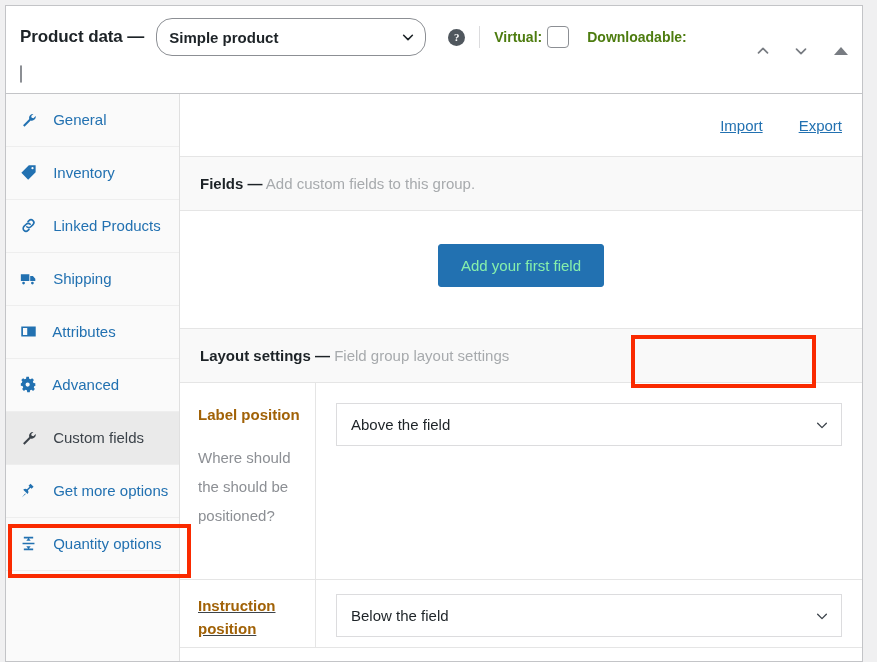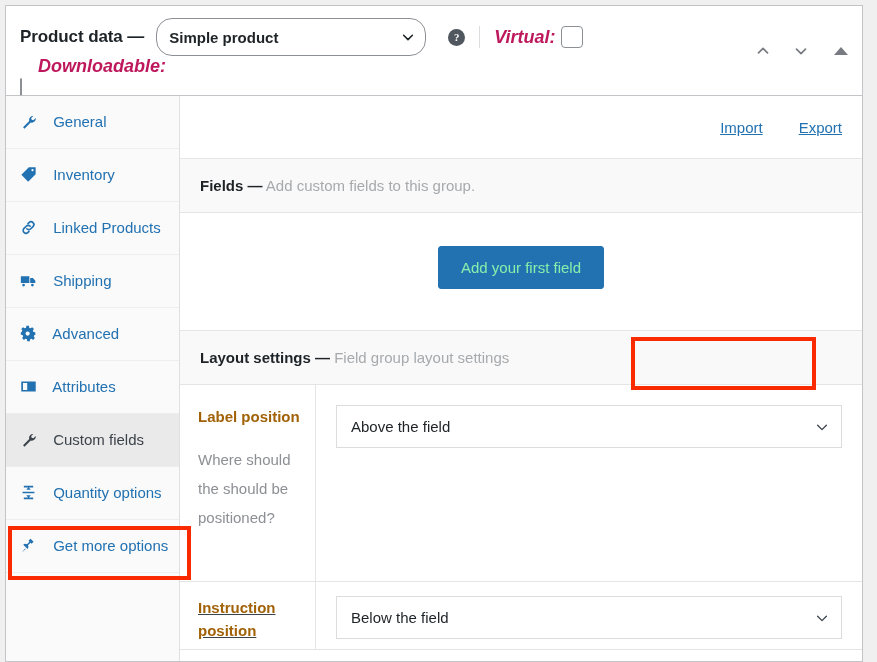--- a/index.html
+++ b/index.html
@@ -34,21 +34,21 @@
     position: relative;
     min-height: 88px;
     border-bottom: 1px solid #c3c4c7;
     box-sizing: border-box;
     padding: 12px 14px 0 14px;
   }
   .header-row {
     display: flex;
     align-items: center;
     flex-wrap: wrap;
-    row-gap: 0;
+    row-gap: 8px;
     padding-right: 130px;
   }
   .panel-title {
     font-size: 17px;
     font-weight: bold;
     color: #1d2327;
     letter-spacing: -0.1px;
     white-space: nowrap;
     margin-right: 12px;
     line-height: 24px;
@@ -94,26 +94,25 @@
     flex: 0 0 auto;
   }
   .vsep {
     width: 1px;
     height: 22px;
     background: #dcdcde;
     margin: 0 14px;
     flex: 0 0 auto;
   }
   .cb-label {
-    font-size: 18px;
+    font-size: 14px;
     font-weight: bold;
-    color: #be185d;
+    color: #4d7c0f;
     white-space: nowrap;
     margin-right: 5px;
-    font-style: italic;
   }
   .cb-box {
     width: 22px;
     height: 22px;
     border: 1px solid #8c8f94;
     border-radius: 4px;
     background: #ffffff;
     box-sizing: border-box;
     cursor: pointer;
     flex: 0 0 auto;
@@ -424,60 +423,60 @@
           <svg viewBox="0 0 20 20" width="17" height="17" fill="currentColor">
               <path d="M1 5h10v8H1V5zm11 2h3.2l2.8 3.2V13h-6V7zM4.2 17a1.6 1.6 0 1 0 0-3.2 1.6 1.6 0 0 0 0 3.2zm10.4 0a1.6 1.6 0 1 0 0-3.2 1.6 1.6 0 0 0 0 3.2z"></path>
             </svg>
         </span>
         <span class="lbl">Shipping</span>
       </a>
 
       <a class="side-tab">
         <span class="ic">
           <svg viewBox="0 0 20 20" width="17" height="17" fill="currentColor">
+              <path d="M1.5 4h17v12h-17V4zm2 2v8h5V6h-5zm6.5 1.2h6.5v1.5H10V7.2zm0 3h6.5v1.5H10v-1.5zm0 3h4.5v1.5H10v-1.5z"></path>
+            </svg>
+        </span>
+        <span class="lbl">Attributes</span>
+      </a>
+
+      <a class="side-tab">
+        <span class="ic">
+          <svg viewBox="0 0 20 20" width="17" height="17" fill="currentColor">
               <path d="M18 11.5v-3l-2.2-.4a6 6 0 0 0-.7-1.7l1.3-1.8-2.1-2.1-1.8 1.3a6 6 0 0 0-1.7-.7L10.5 1h-3l-.4 2.2a6 6 0 0 0-1.7.7L3.6 2.6 1.5 4.7l1.3 1.8a6 6 0 0 0-.7 1.7L1 8.5v3l2.1.4a6 6 0 0 0 .7 1.7l-1.3 1.8 2.1 2.1 1.8-1.3a6 6 0 0 0 1.7.7l.4 2.1h3l.4-2.1a6 6 0 0 0 1.7-.7l1.8 1.3 2.1-2.1-1.3-1.8a6 6 0 0 0 .7-1.7l2.1-.4zM9 12.5a2.5 2.5 0 1 1 0-5 2.5 2.5 0 0 1 0 5z"></path>
             </svg>
         </span>
         <span class="lbl">Advanced</span>
       </a>
 
-      <a class="side-tab">
-        <span class="ic">
-          <svg viewBox="0 0 20 20" width="17" height="17" fill="currentColor">
-              <path d="M1.5 4h17v12h-17V4zm2 2v8h5V6h-5zm6.5 1.2h6.5v1.5H10V7.2zm0 3h6.5v1.5H10v-1.5zm0 3h4.5v1.5H10v-1.5z"></path>
-            </svg>
-        </span>
-        <span class="lbl">Attributes</span>
-      </a>
-
       <a class="side-tab active">
         <span class="ic">
           <svg viewBox="0 0 20 20" width="17" height="17" fill="currentColor">
               <path d="M16.2 3.5a4.6 4.6 0 0 0-5.3 5.9L3.6 16.7l1.7 1.7 7.3-7.3a4.6 4.6 0 0 0 5.9-5.3l-2.7 2.7-2.1-.5-.5-2.1 2.6-2.4z"></path>
             </svg>
         </span>
         <span class="lbl">Custom fields</span>
       </a>
 
       <a class="side-tab">
         <span class="ic">
           <svg viewBox="0 0 20 20" width="17" height="17" fill="currentColor">
+              <path d="M12.4 2 10 4.4l1.2 1.2-3 3a3.6 3.6 0 0 0-4.4.5l5.1 5.1a3.6 3.6 0 0 0 .5-4.4l3-3L13.6 8 16 5.6 12.4 2zM6.1 13.4 2 18.2l4.8-4.1-.7-.7z"></path>
+            </svg>
+        </span>
+        <span class="lbl">Get more options</span>
+      </a>
+
+      <a class="side-tab">
+        <span class="ic">
+          <svg viewBox="0 0 20 20" width="17" height="17" fill="currentColor">
               <path d="M4.5 2h11v2.2h-11V2zm0 13.8h11V18h-11v-2.2zM3 9.1h14v1.8H3V9.1zM10 3.6l2.6 3.2H7.4L10 3.6zm0 12.8-2.6-3.2h5.2L10 16.4z"></path>
             </svg>
         </span>
         <span class="lbl">Quantity options</span>
-      </a>
-
-      <a class="side-tab">
-        <span class="ic">
-          <svg viewBox="0 0 20 20" width="17" height="17" fill="currentColor">
-              <path d="M12.4 2 10 4.4l1.2 1.2-3 3a3.6 3.6 0 0 0-4.4.5l5.1 5.1a3.6 3.6 0 0 0 .5-4.4l3-3L13.6 8 16 5.6 12.4 2zM6.1 13.4 2 18.2l4.8-4.1-.7-.7z"></path>
-            </svg>
-        </span>
-        <span class="lbl">Get more options</span>
       </a>
 
       <div class="annot-box" id="annot-custom-fields"></div>
     </div>
 
     <div class="content">
 
       <div class="toolbar-row">
         <span class="toolbar-link">Import</span>
         <span class="toolbar-link">Export</span>

